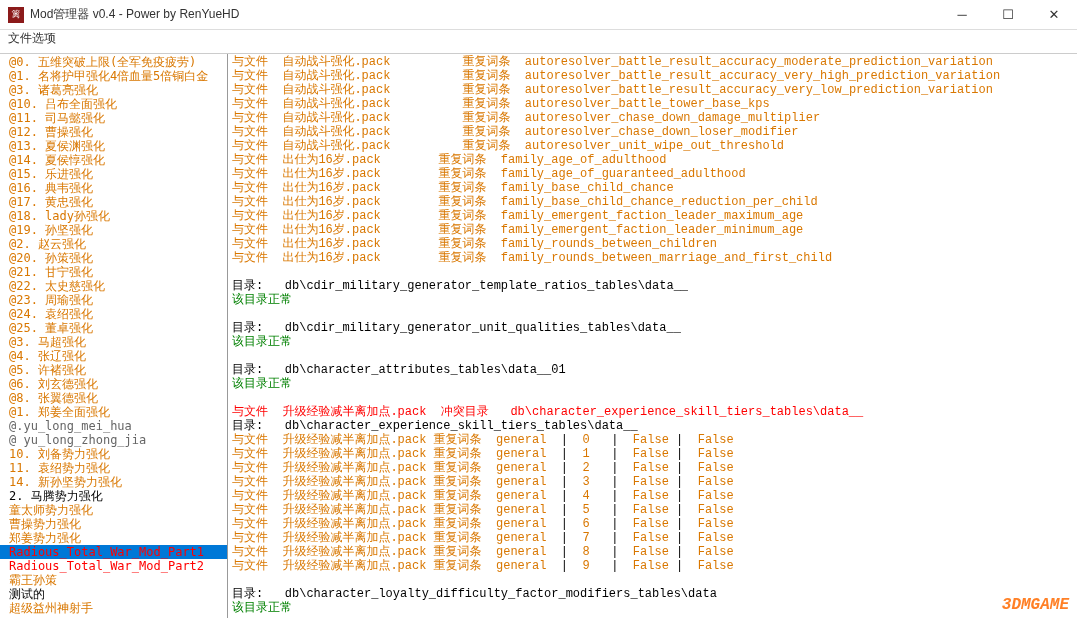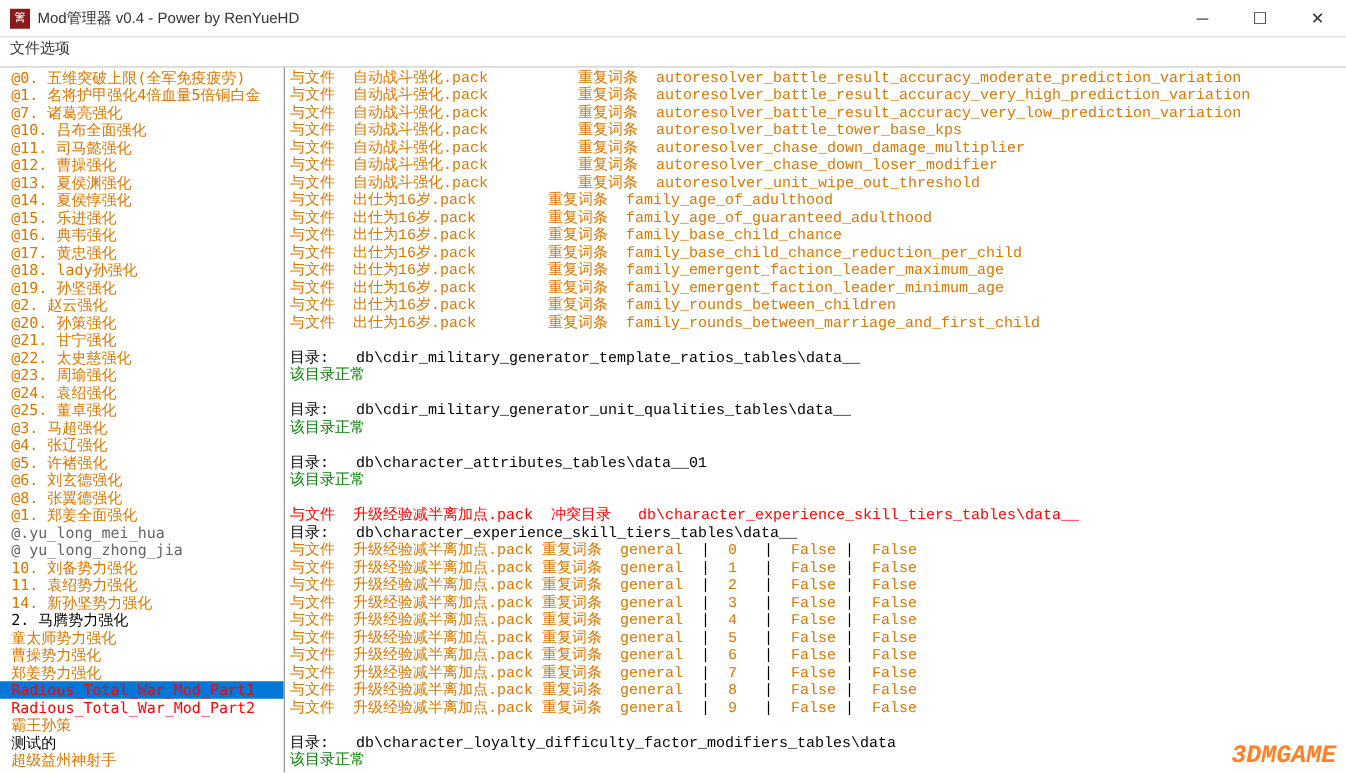--- a/index.html
+++ b/index.html
@@ -21,21 +21,21 @@
 .sb-item.gray{color:#666}
 .sb-item.black{color:#000}
 .sb-item.red{color:#ff0000}
 .sb-item.sel{background:#0078d7;color:#ff0000}
 .main{flex:1;overflow:auto;font-family:Consolas,"Courier New",monospace;font-size:12px;line-height:14px;padding:1px 4px;position:relative;white-space:nowrap}
 .m-orange{color:#d97700}
 .m-black{color:#000}
 .m-green{color:#008000}
 .m-red{color:#ff0000}
 .line{white-space:pre}
-.watermark{position:absolute;right:8px;bottom:6px;color:#ff6a00;font-weight:bold;font-size:20px;font-style:italic;opacity:0.85;pointer-events:none;text-shadow:0 0 3px #fff}
+.watermark{position:absolute;right:8px;bottom:6px;color:#ff6a00;font-weight:bold;font-size:16px;font-style:italic;opacity:0.85;pointer-events:none;text-shadow:0 0 3px #fff}
 </style>
 </head>
 <body>
 
 <div class="titlebar">
   <div class="icon">篱</div>
   <div class="title">Mod管理器 v0.4 - Power by RenYueHD</div>
   <div class="winbtns">
     <div class="winbtn">─</div>
     <div class="winbtn">☐</div>
@@ -45,21 +45,21 @@
 
 <div class="menubar">
   <span>文件</span>
   <span>选项</span>
 </div>
 
 <div class="content">
   <div class="sidebar" id="sidebar">
       <div class="sb-item orange">@0. 五维突破上限(全军免疫疲劳)</div>
       <div class="sb-item orange">@1. 名将护甲强化4倍血量5倍铜白金</div>
-      <div class="sb-item orange">@7. 诸葛亮强化</div>
+      <div class="sb-item orange">@3. 诸葛亮强化</div>
       <div class="sb-item orange">@10. 吕布全面强化</div>
       <div class="sb-item orange">@11. 司马懿强化</div>
       <div class="sb-item orange">@12. 曹操强化</div>
       <div class="sb-item orange">@13. 夏侯渊强化</div>
       <div class="sb-item orange">@14. 夏侯惇强化</div>
       <div class="sb-item orange">@15. 乐进强化</div>
       <div class="sb-item orange">@16. 典韦强化</div>
       <div class="sb-item orange">@17. 黄忠强化</div>
       <div class="sb-item orange">@18. lady孙强化</div>
       <div class="sb-item orange">@19. 孙坚强化</div>

